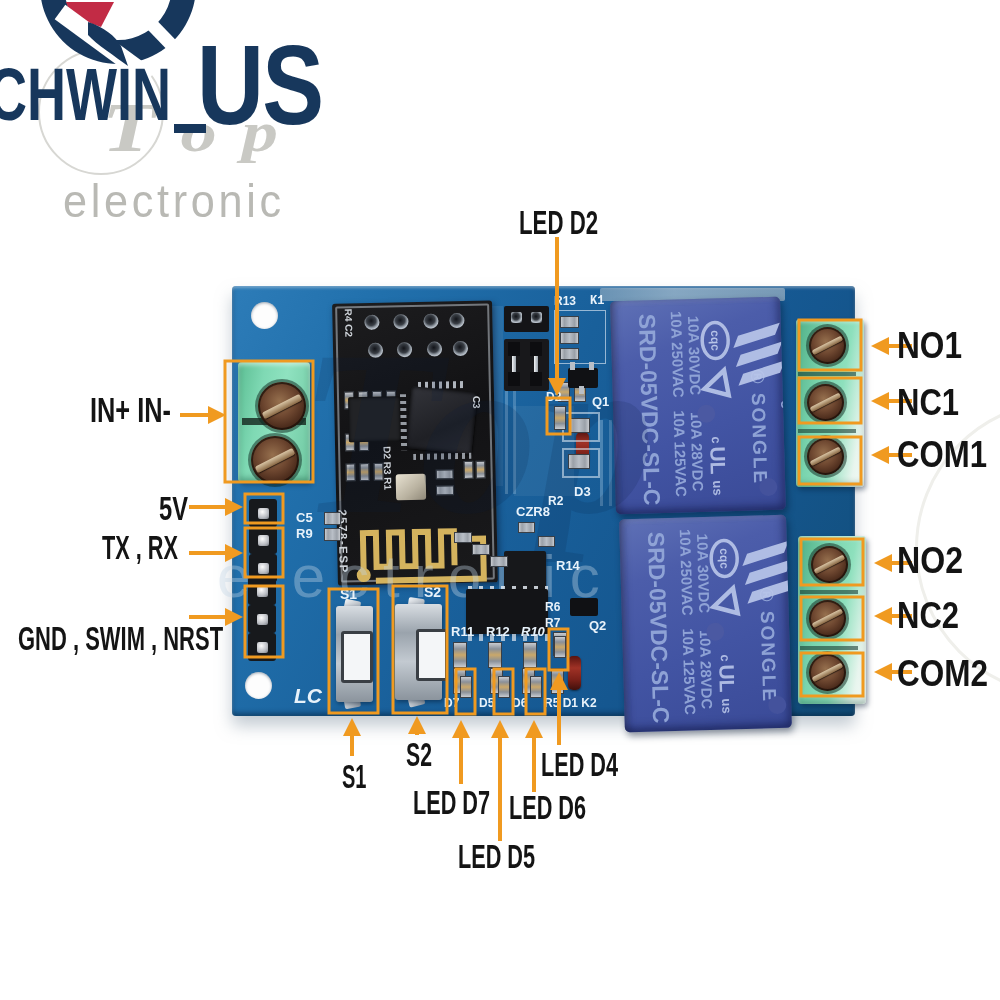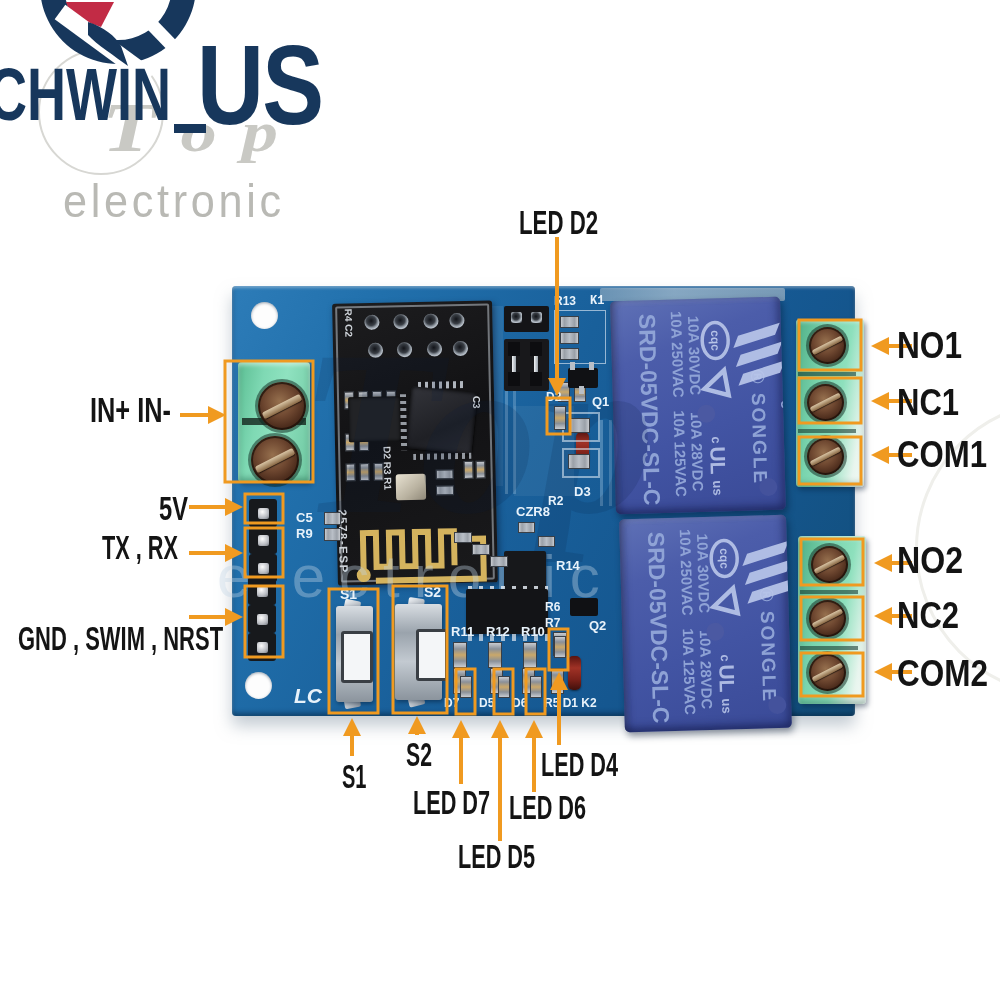--- a/index.html
+++ b/index.html
@@ -260,21 +260,21 @@
   <div class="sstxt" style="left:313px;top:314px;font-size:12px;">R6</div>
   <div class="sstxt" style="left:313px;top:330px;font-size:12px;">R7</div>
   <div class="abs" style="left:338px;top:312px;width:28px;height:18px;background:#101114;border-radius:2px;"></div>
   <div class="sstxt" style="left:357px;top:332px;font-size:13px;">Q2</div>
   <div class="sstxt" style="left:64px;top:224px;font-size:13px;">C5</div>
     <div class="smd" style="left:92px;top:226px;width:15px;height:11px;"></div>
   <div class="sstxt" style="left:64px;top:240px;font-size:13px;">R9</div>
     <div class="smd" style="left:92px;top:242px;width:15px;height:11px;"></div>
   <div class="sstxt" style="left:219px;top:338px;font-size:13px;">R11</div>
   <div class="sstxt" style="left:254px;top:338px;font-size:13px;">R12</div>
-  <div class="sstxt" style="left:289px;top:338px;font-size:13px;">R10</div>
+  <div class="sstxt" style="left:289px;top:338px;font-size:13px;font-style:italic;">R10</div>
   <div class="sstxt" style="left:108px;top:300px;font-size:14px;">S1</div>
   <div class="sstxt" style="left:192px;top:298px;font-size:14px;">S2</div>
   <div class="sstxt" style="left:62px;top:398px;font-size:21px;font-style:italic;">LC</div>
   <div class="sstxt" style="left:212px;top:410px;font-size:12px;">D7</div>
   <div class="sstxt" style="left:247px;top:410px;font-size:12px;">D5</div>
   <div class="sstxt" style="left:280px;top:410px;font-size:12px;">D6</div>
   <div class="sstxt" style="left:312px;top:410px;font-size:12px;">R5 D1 K2</div>
 
   <div class="smdv" style="left:228px;top:390px;width:10px;height:20px;"></div>
   <div class="smdv" style="left:266px;top:390px;width:10px;height:20px;"></div>

